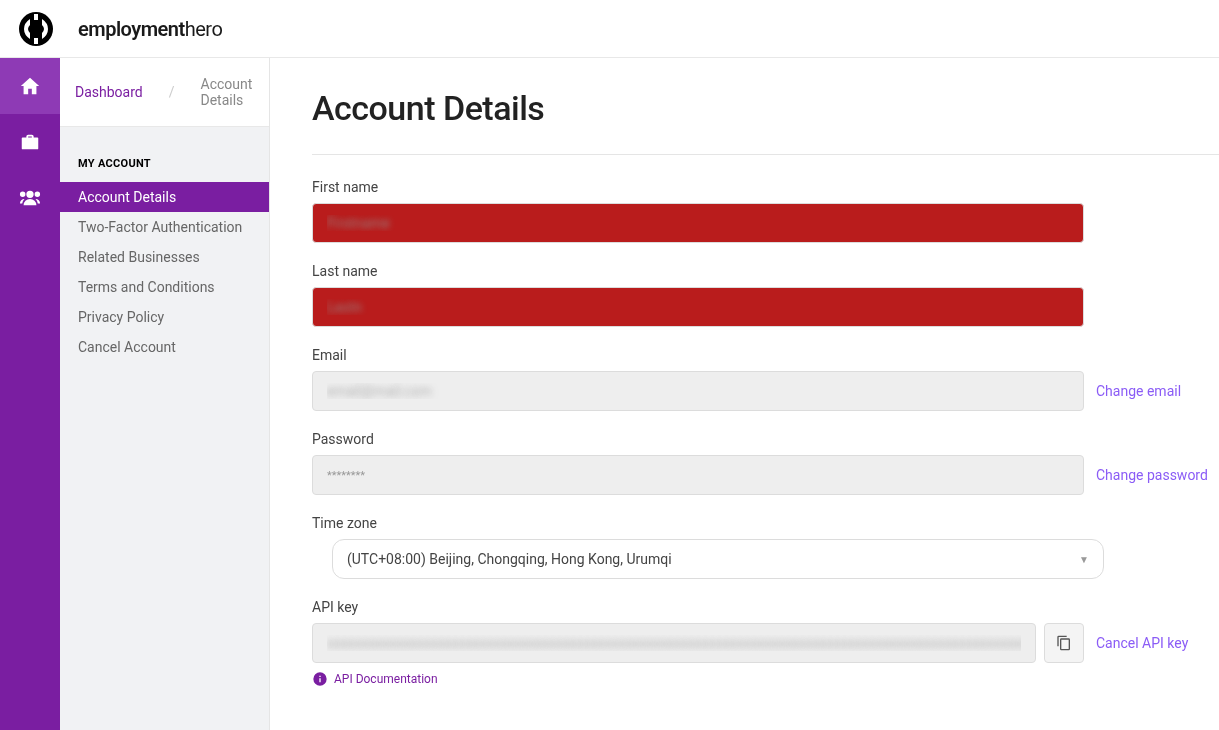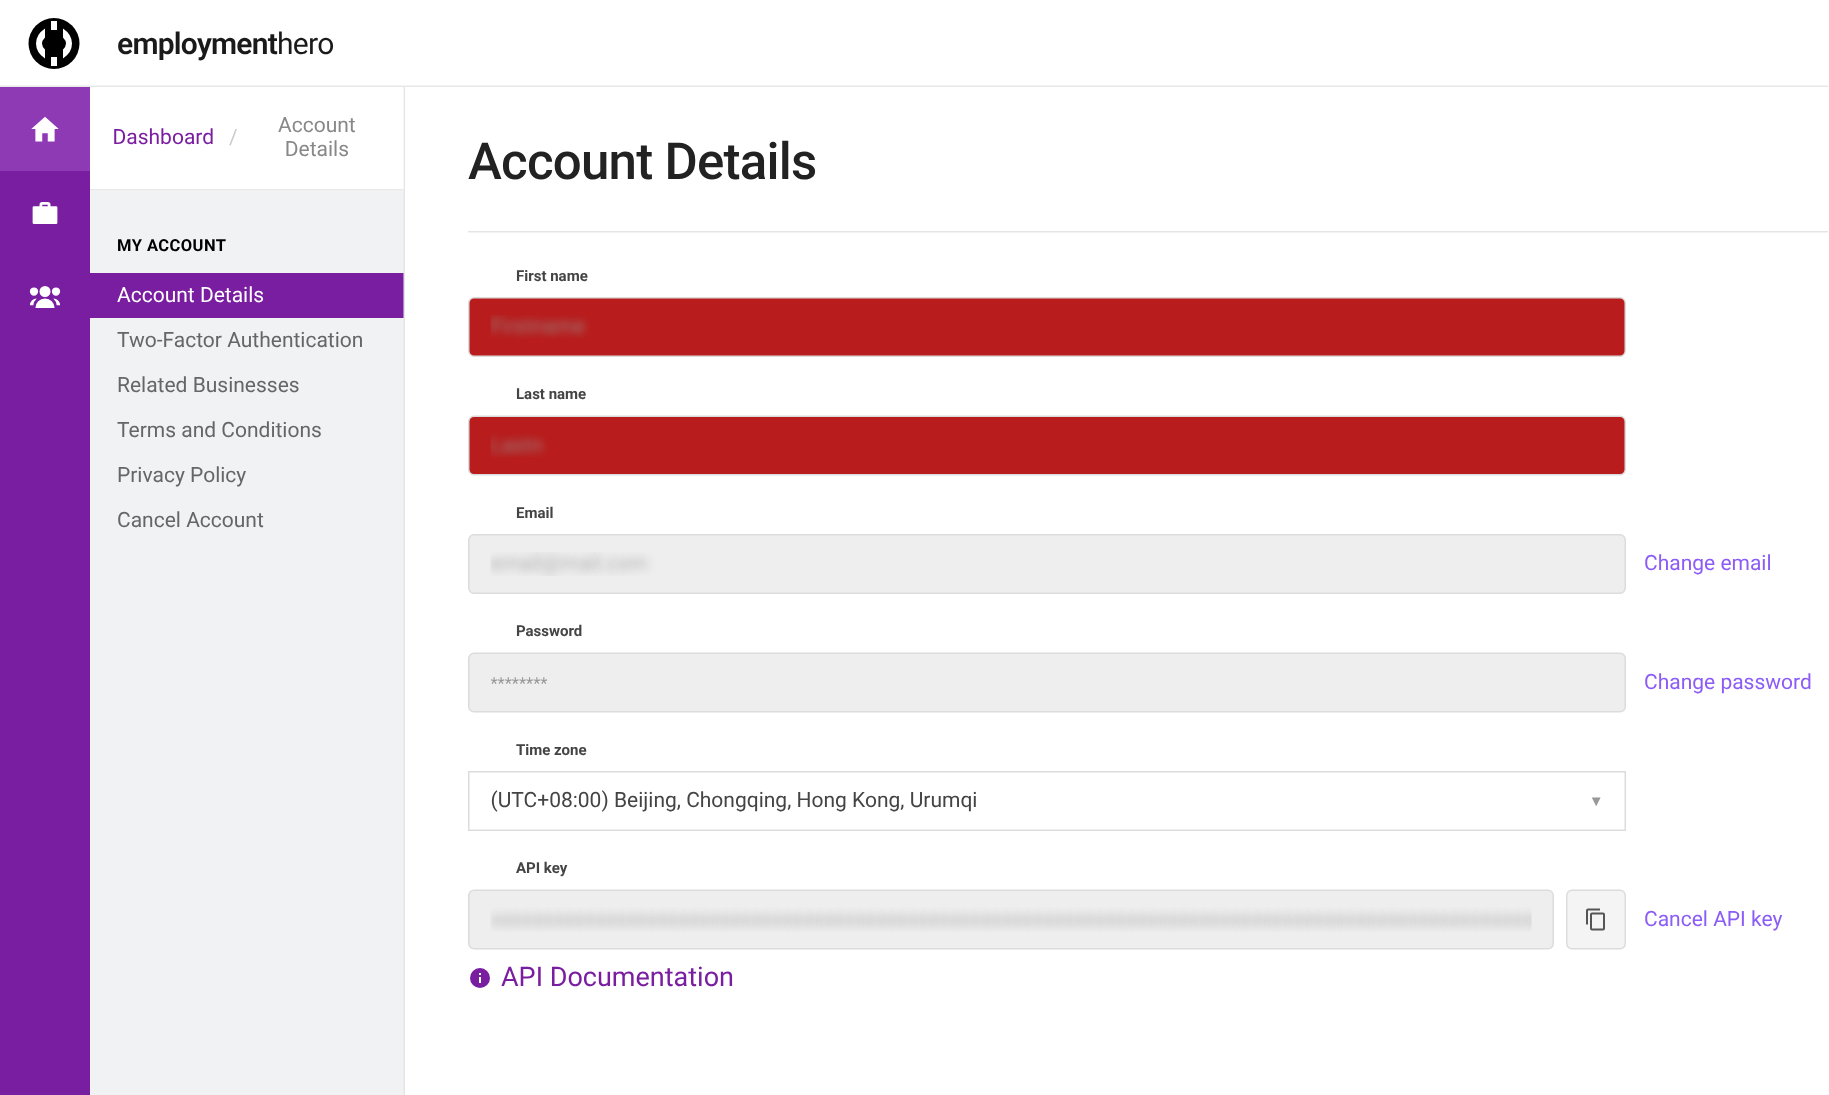--- a/index.html
+++ b/index.html
@@ -73,25 +73,24 @@
     }
     .sidebar {
       width: 210px;
       background: #f1f2f4;
       border-right: 1px solid #e5e5e5;
     }
     .breadcrumb {
       padding: 18px 15px;
       display: flex;
       align-items: center;
-      gap: 10px;
+      gap: 26px;
       font-size: 14px;
       border-bottom: 1px solid #e8e8e8;
       background: #ffffff;
-      text-align: center;
     }
     .breadcrumb a {
       color: #7a1ea1;
       text-decoration: none;
     }
     .breadcrumb .sep {
       color: #cccccc;
     }
     .breadcrumb .current {
       color: #888888;
@@ -130,25 +129,24 @@
     }
     .divider {
       border-top: 1px solid #e5e5e5;
       margin-bottom: 24px;
     }
     .form-group {
       margin-bottom: 20px;
     }
     .form-label {
       display: block;
-      font-size: 10px;
+      font-size: 14px;
       color: #444444;
       margin-bottom: 8px;
-      font-weight: 700;
-      margin-left: 32px;
+      font-weight: 400;
     }
     .form-row {
       display: flex;
       align-items: center;
       gap: 8px;
     }
     .form-input {
       width: 772px;
       height: 40px;
       padding: 8px 14px;
@@ -161,29 +159,30 @@
     }
     .form-input.readonly {
       background: #eeeeee;
       color: #999999;
     }
     .form-select {
       width: 772px;
       height: 40px;
       padding: 8px 14px;
       border: 1px solid #dcdcdc;
-      border-radius: 0;
+      border-radius: 12px;
       font-size: 14px;
       color: #444444;
       background: #ffffff;
       position: relative;
       display: flex;
       align-items: center;
       justify-content: space-between;
       cursor: pointer;
+      margin-left: 20px;
     }
     .select-caret {
       color: #999999;
       font-size: 10px;
     }
     .link-action {
       color: #8b5cf6;
       font-size: 14px;
       text-decoration: none;
       cursor: pointer;
@@ -207,21 +206,21 @@
       fill: #555555;
     }
     .api-key-input {
       width: 724px;
     }
     .doc-link {
       display: flex;
       align-items: center;
       gap: 6px;
       color: #7a1ea1;
-      font-size: 18px;
+      font-size: 12px;
       text-decoration: none;
       margin-top: 8px;
       cursor: pointer;
     }
     .doc-link svg {
       width: 16px;
       height: 16px;
       fill: #7a1ea1;
     }
     .content-container {

